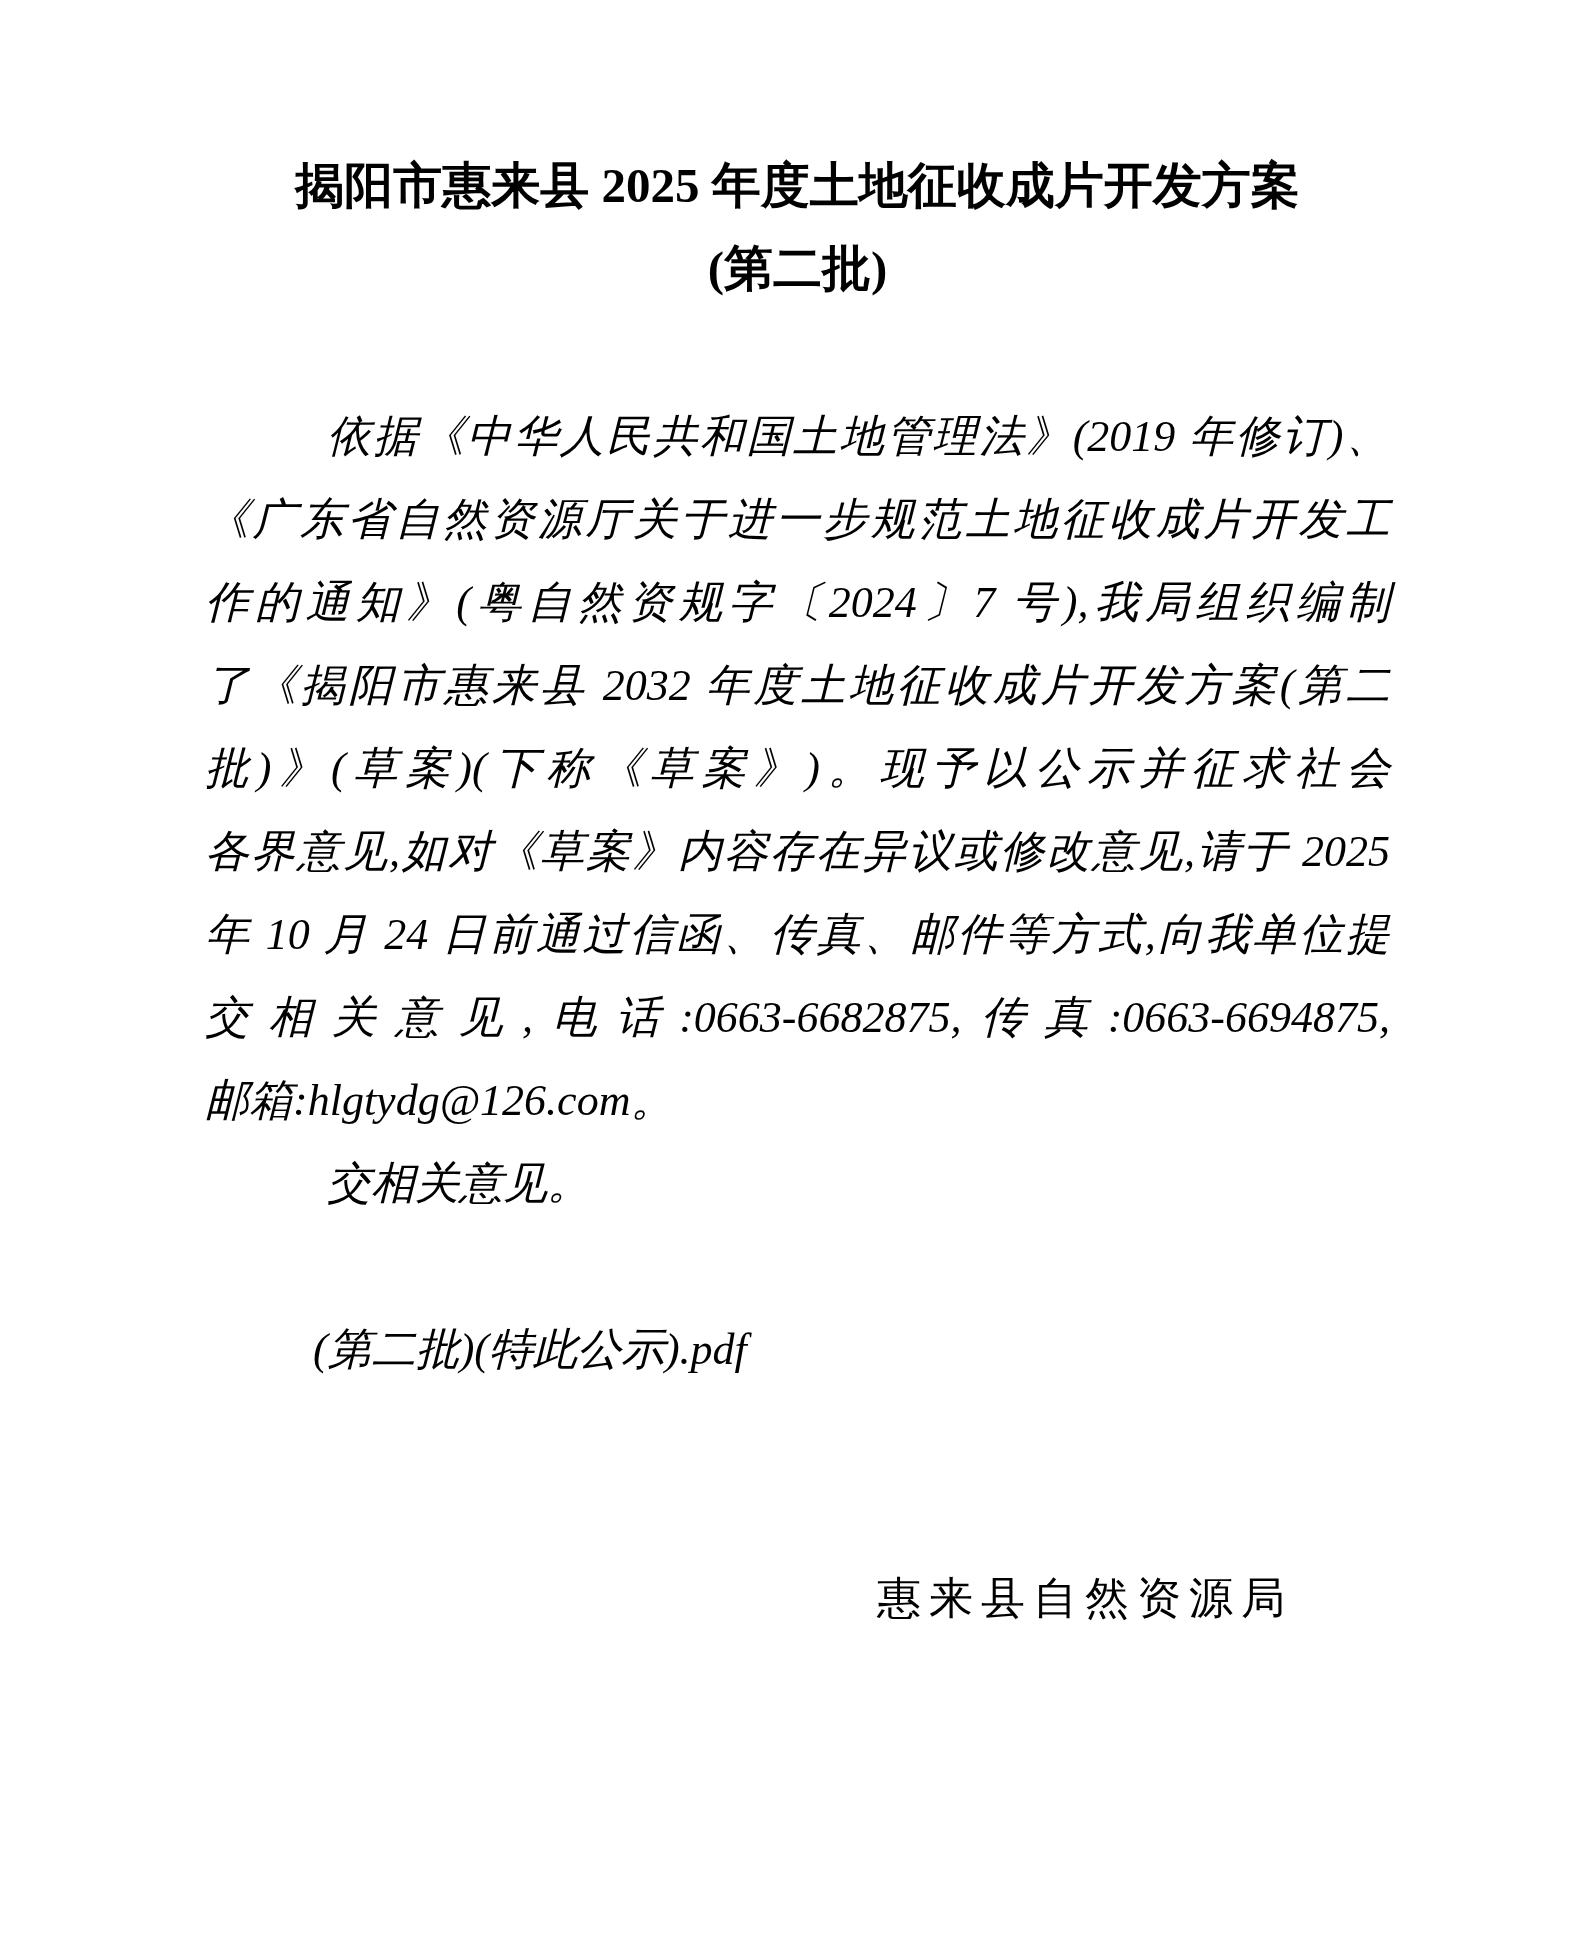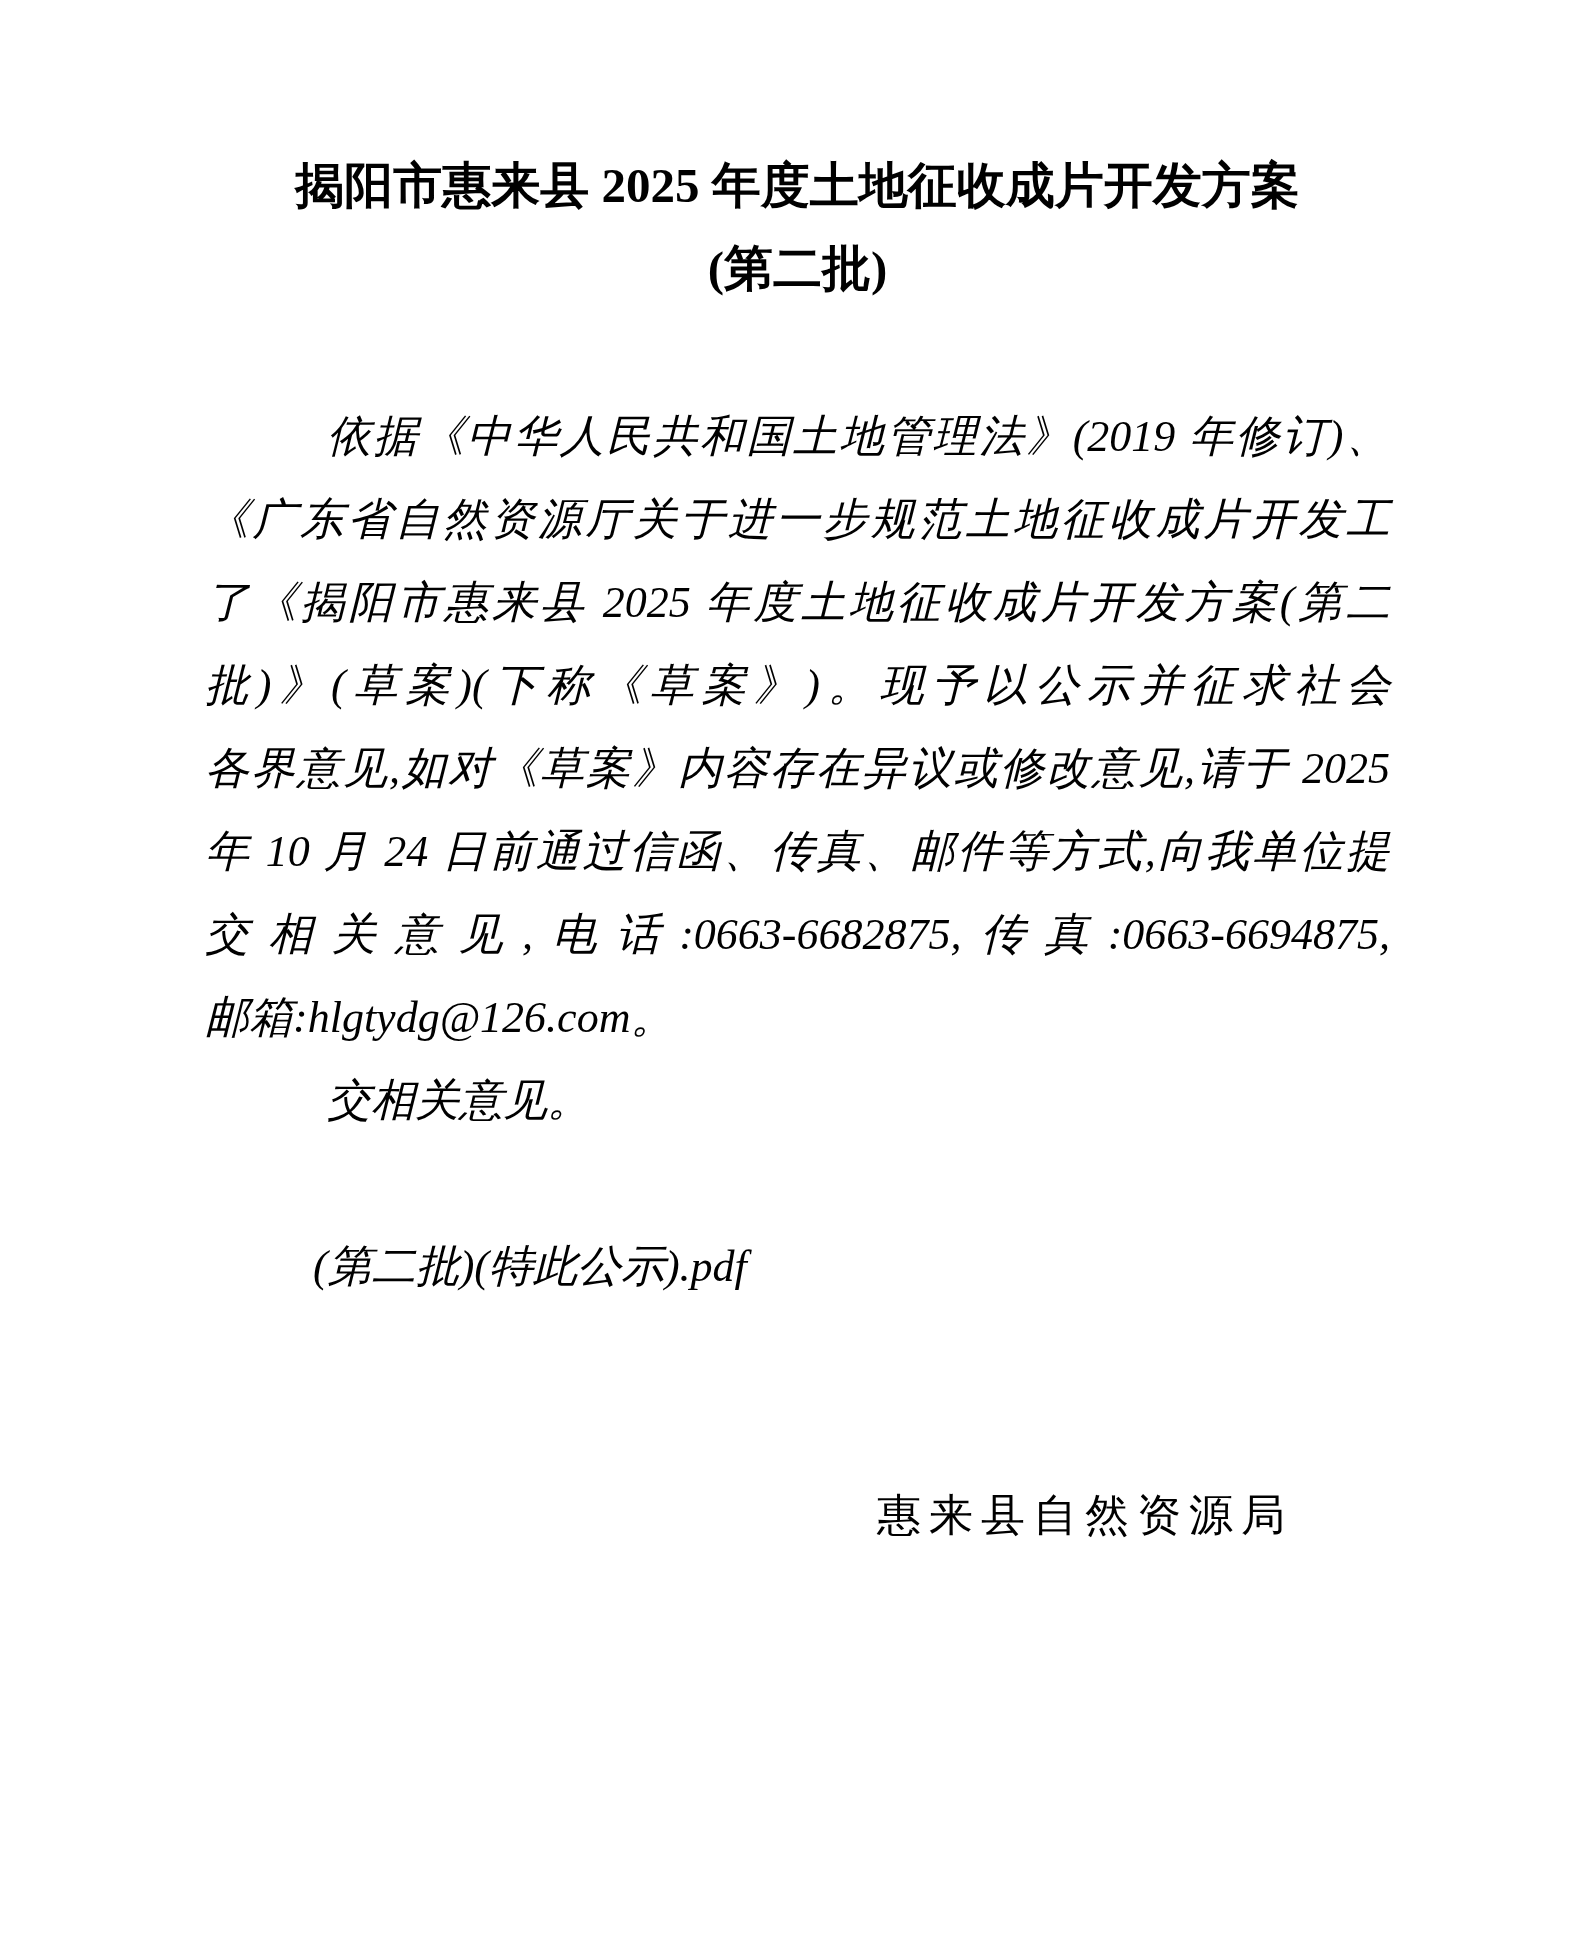--- a/index.html
+++ b/index.html
@@ -81,21 +81,22 @@
     <header>
       <div class="title-line">揭阳市惠来县 2025 年度土地征收成片开发方案</div>
       <div class="title-line">(第二批)</div>
     </header>
 
     <div class="title-gap"></div>
 
     <main>
       <div class="body-line justify indent">依据《中华人民共和国土地管理法》(2019 年修订)、</div>
       <div class="body-line justify">《广东省自然资源厅关于进一步规范土地征收成片开发工</div>
-      <div class="body-line justify">了《揭阳市惠来县 2025 年度土地征收成片开发方案(第二</div>
+      <div class="body-line justify">作的通知》(粤自然资规字〔2024〕7 号),我局组织编制</div>
+      <div class="body-line justify">了《揭阳市惠来县 2032 年度土地征收成片开发方案(第二</div>
       <div class="body-line justify">批)》(草案)(下称《草案》)。现予以公示并征求社会</div>
       <div class="body-line justify">各界意见,如对《草案》内容存在异议或修改意见,请于 2025</div>
       <div class="body-line justify">年 10 月 24 日前通过信函、传真、邮件等方式,向我单位提</div>
       <div class="body-line justify">交相关意见,电话:0663-6682875,传真:0663-6694875,</div>
       <div class="body-line">邮箱:hlgtydg@126.com。</div>
 
       <div class="body-line indent">交相关意见。</div>
 
       <div class="spacer"></div>
 

